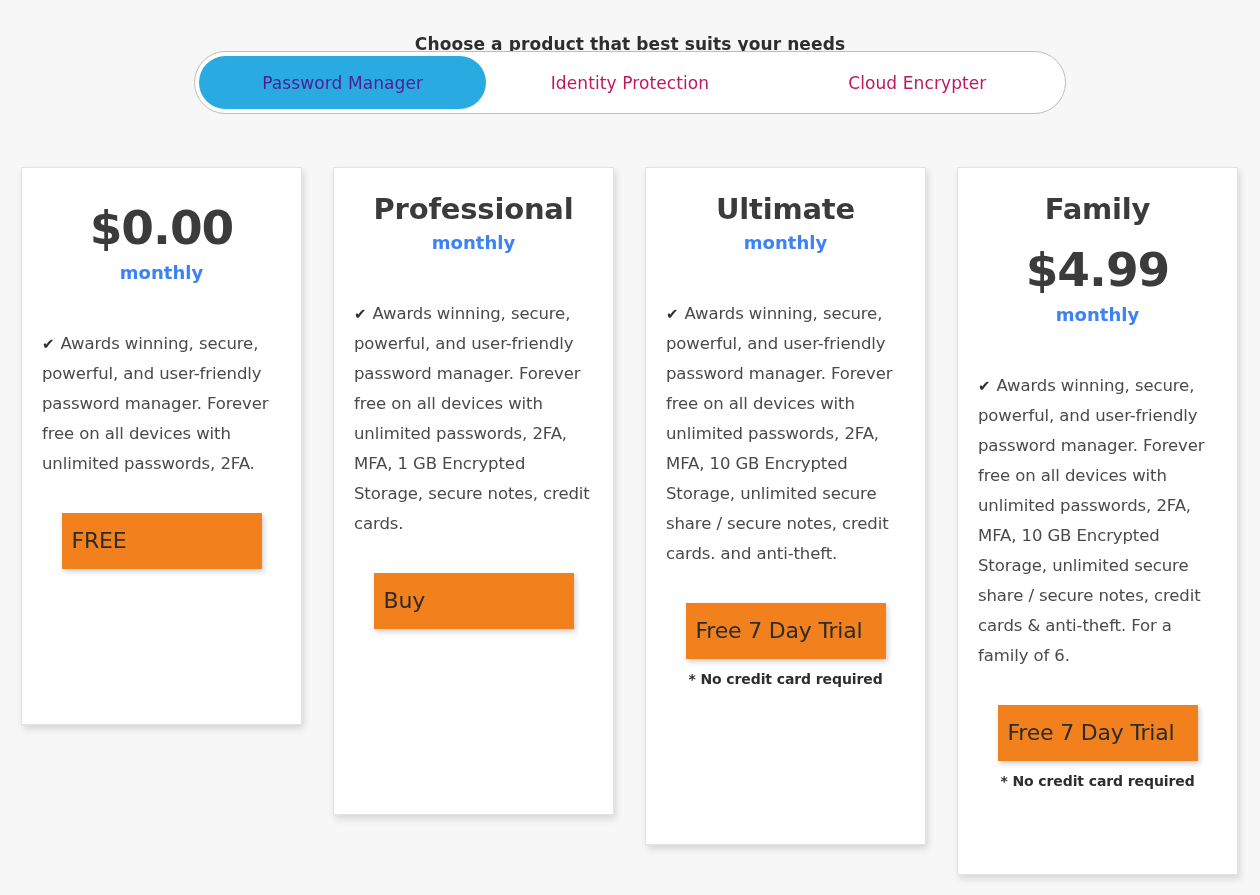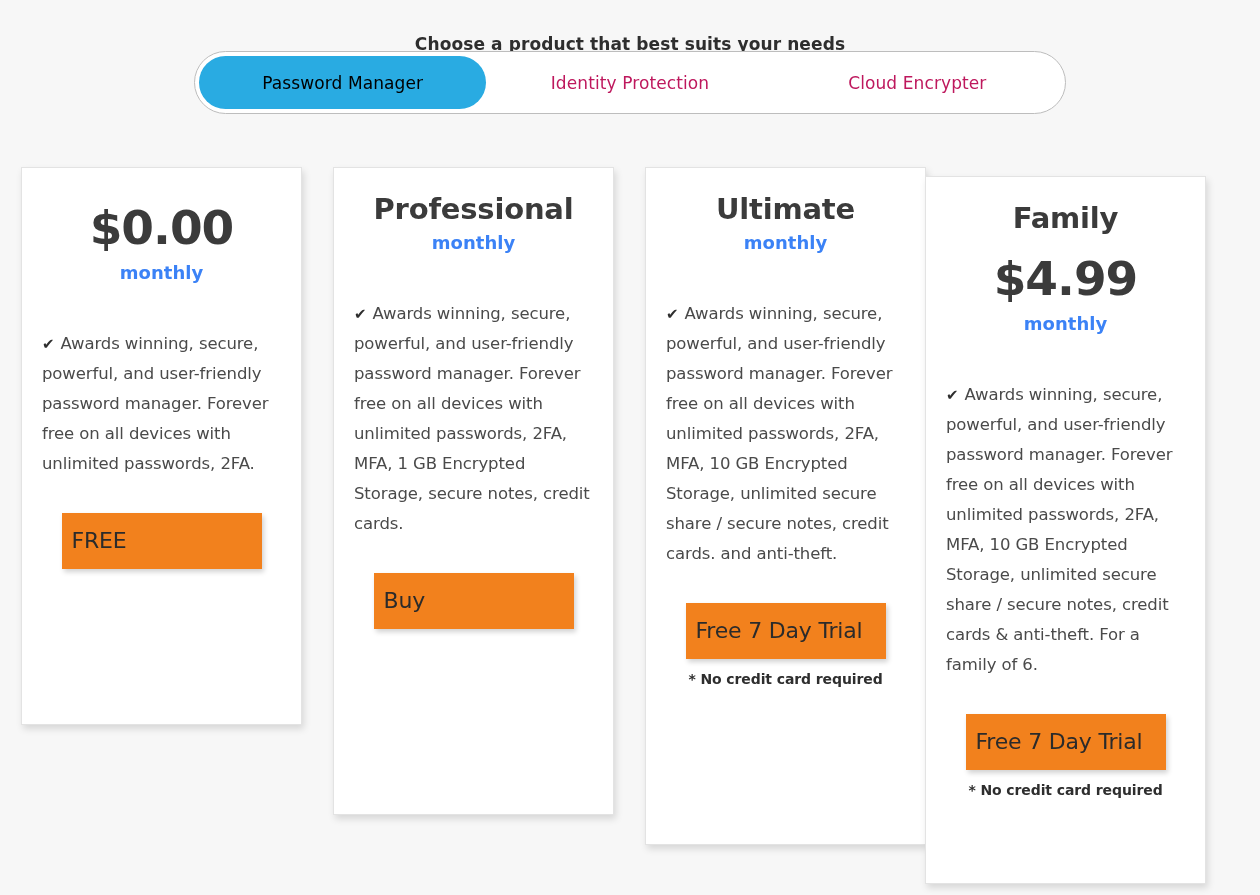--- a/index.html
+++ b/index.html
@@ -58,21 +58,21 @@
     cursor: pointer;
     user-select: none;
     background: transparent;
     border: none;
     font-family: "DejaVu Sans", sans-serif;
     padding: 0;
     letter-spacing: 0.1px;
   }
   .switcher-tab.active {
     background: #29abe2;
-    color: #000000;
+    color: #4c1d95;
   }
 
   
   .plans {
     position: absolute;
     left: 0;
     top: 167px;
     width: 1260px;
     height: 720px;
   }
@@ -84,21 +84,21 @@
     border: 1px solid #e3e3e3;
     box-shadow: 2px 4px 7px rgba(0,0,0,0.13);
     box-sizing: border-box;
     padding: 18px 20px 0 20px;
     display: flex;
     flex-direction: column;
   }
   .plan-card[data-card="0"] { left: 21px;  height: 558px; }
   .plan-card[data-card="1"] { left: 333px; height: 648px; }
   .plan-card[data-card="2"] { left: 645px; height: 678px; }
-  .plan-card[data-card="3"] { left: 925px; height: 708px; margin-top: 9px; }
+  .plan-card[data-card="3"] { left: 957px; height: 708px; }
 
   .plan-name {
     text-align: center;
     font-size: 29px;
     font-weight: bold;
     color: #3b3b3b;
     line-height: 38px;
     margin: 4px 0 0 0;
     letter-spacing: -0.2px;
   }

